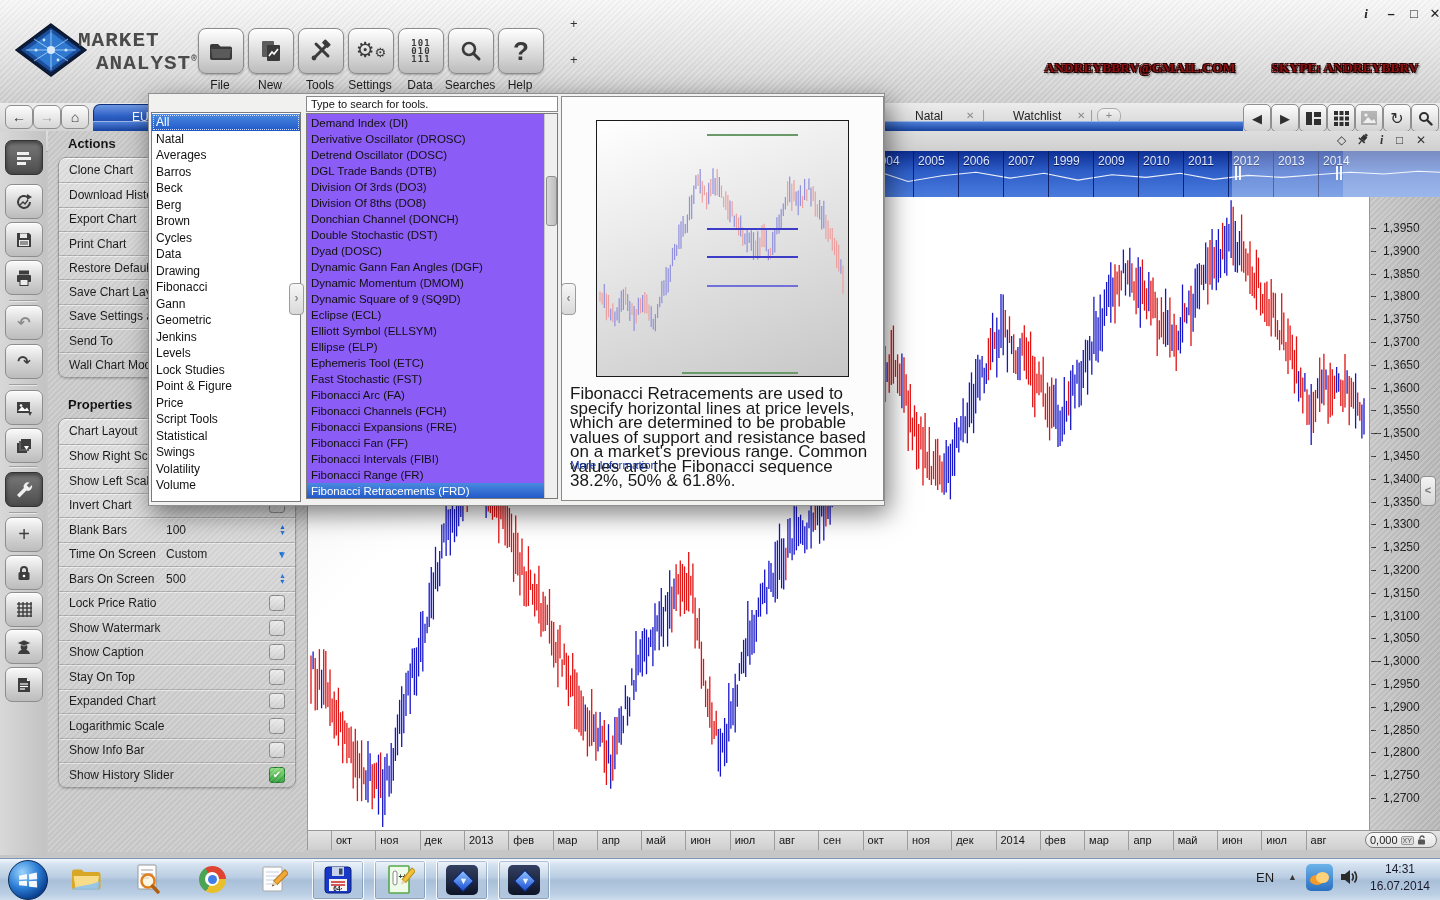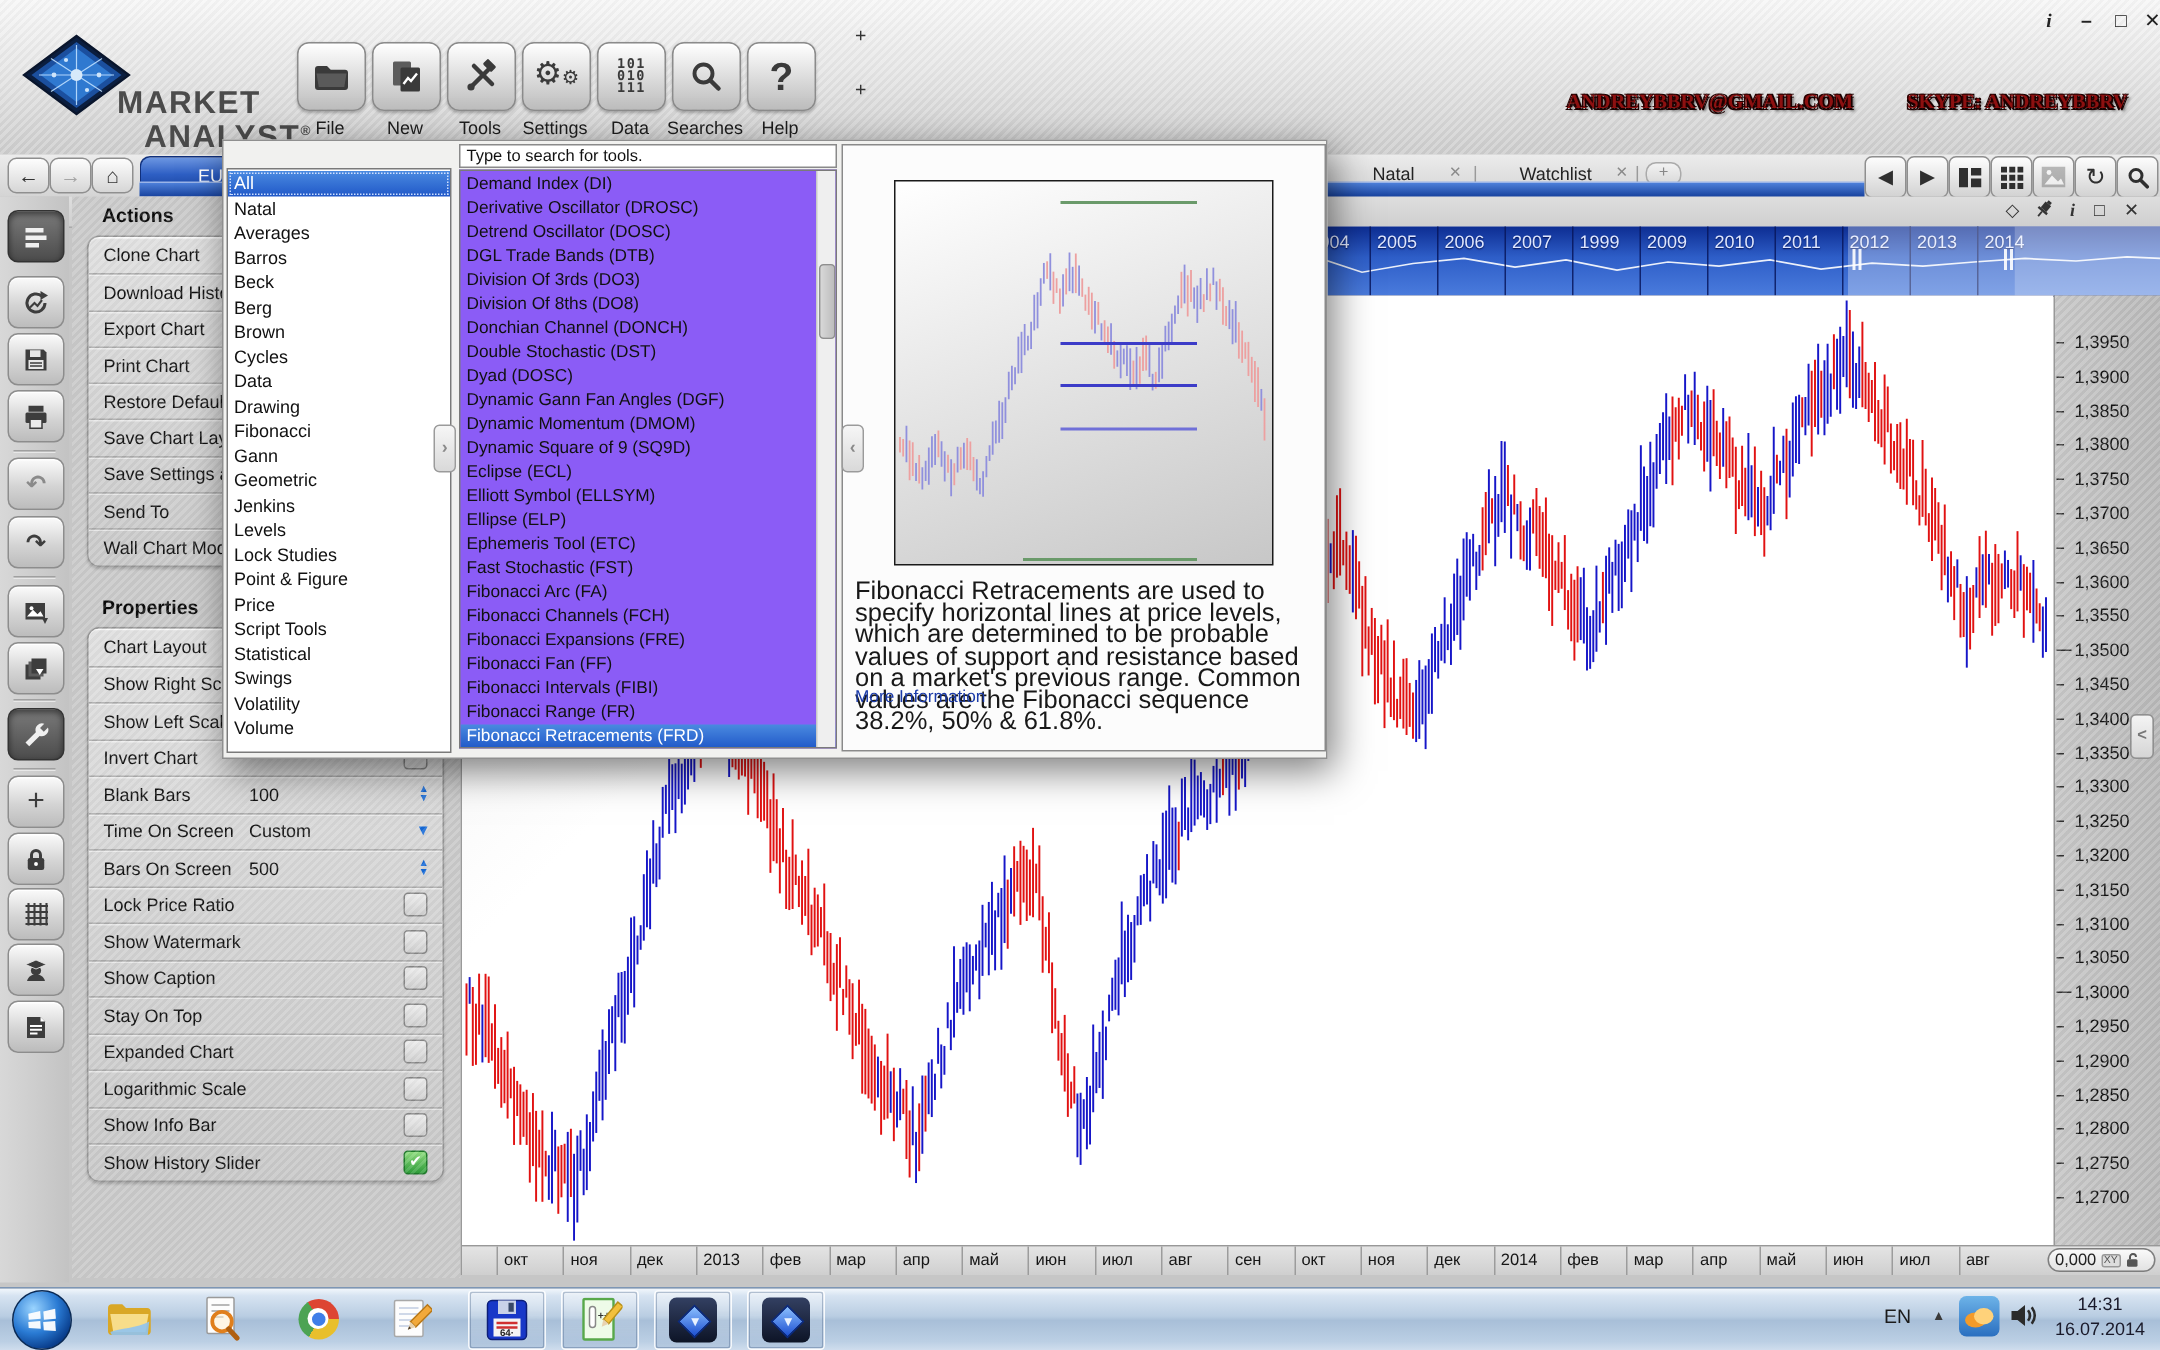--- a/index.html
+++ b/index.html
@@ -7,21 +7,21 @@
     font-family:"Liberation Sans","DejaVu Sans",sans-serif;background:#c6c6c6;
     -webkit-font-smoothing:antialiased;}
   .abs{position:absolute;}
   
   .chrome{left:0;top:0;width:1440px;height:103px;
     background:linear-gradient(180deg,#f7f7f7,#e6e6e6 45%,#cdcdcd);}
   .chrome::after{content:"";position:absolute;inset:0;
     background:repeating-linear-gradient(135deg,rgba(255,255,255,.16) 0 2px,rgba(0,0,0,.025) 2px 4px);}
   .logo-diamond{left:14px;top:22px;width:74px;height:56px;z-index:2;}
   .brand{left:78px;top:32px;z-index:2;color:#4b4b4b;line-height:18px;
-    font-family:Liberation Sans, sans-serif;font-weight:bold;letter-spacing:1px;margin-top:28px;}
+    font-family:Liberation Mono, monospace;font-weight:bold;letter-spacing:1px;}
   .brand .l1{font-size:21px;}
   .brand .l2{font-size:21px;margin-left:18px;}
   .brand sup{font-size:9px;}
   .tbtn{width:44px;height:44px;border:1px solid #8b8b8b;border-radius:8px;z-index:2;
     background:linear-gradient(180deg,#ffffff,#dadada 55%,#bdbdbd);
     box-shadow:inset 0 1px 0 rgba(255,255,255,.9),0 1px 2px rgba(0,0,0,.25);
     display:flex;align-items:center;justify-content:center;color:#3a3a3a;}
   .tlabel{top:78px;width:64px;text-align:center;font-size:12px;color:#1d1d1d;z-index:2;}
   .digits{font-family:"DejaVu Sans Mono","Liberation Mono",monospace;font-size:9px;font-weight:bold;line-height:8px;letter-spacing:1px;}
   .qmark{font-size:26px;font-weight:bold;}

